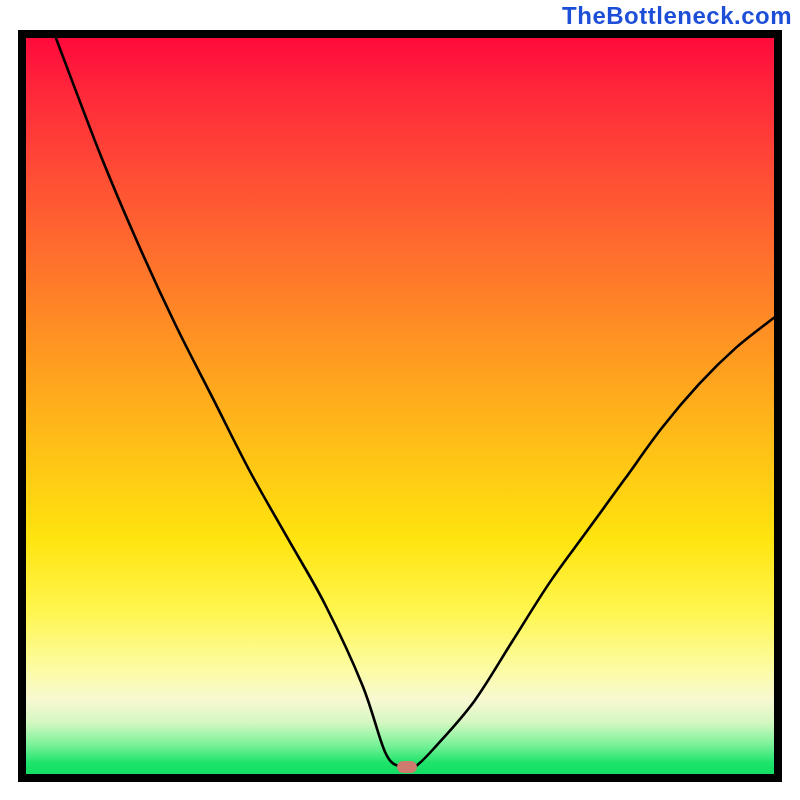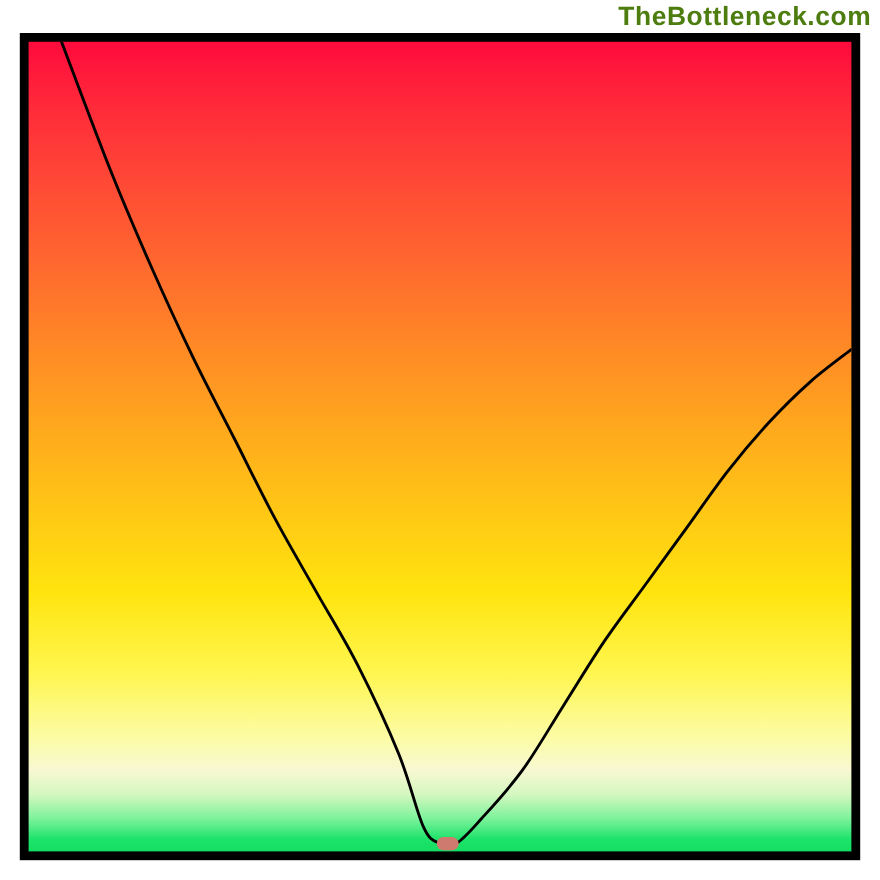--- a/index.html
+++ b/index.html
@@ -15,21 +15,21 @@
     position: relative;
     width: 800px;
     height: 800px;
   }
   .watermark {
     position: absolute;
     top: 2px;
     right: 8px;
     font-size: 24px;
     font-weight: 700;
-    color: #4d7c0f;
+    color: #1d4ed8;
     letter-spacing: 0.5px;
     user-select: none;
   }
   .plot {
     position: absolute;
     top: 30px;
     left: 18px;
     width: 764px;
     height: 752px;
     background: #000;

